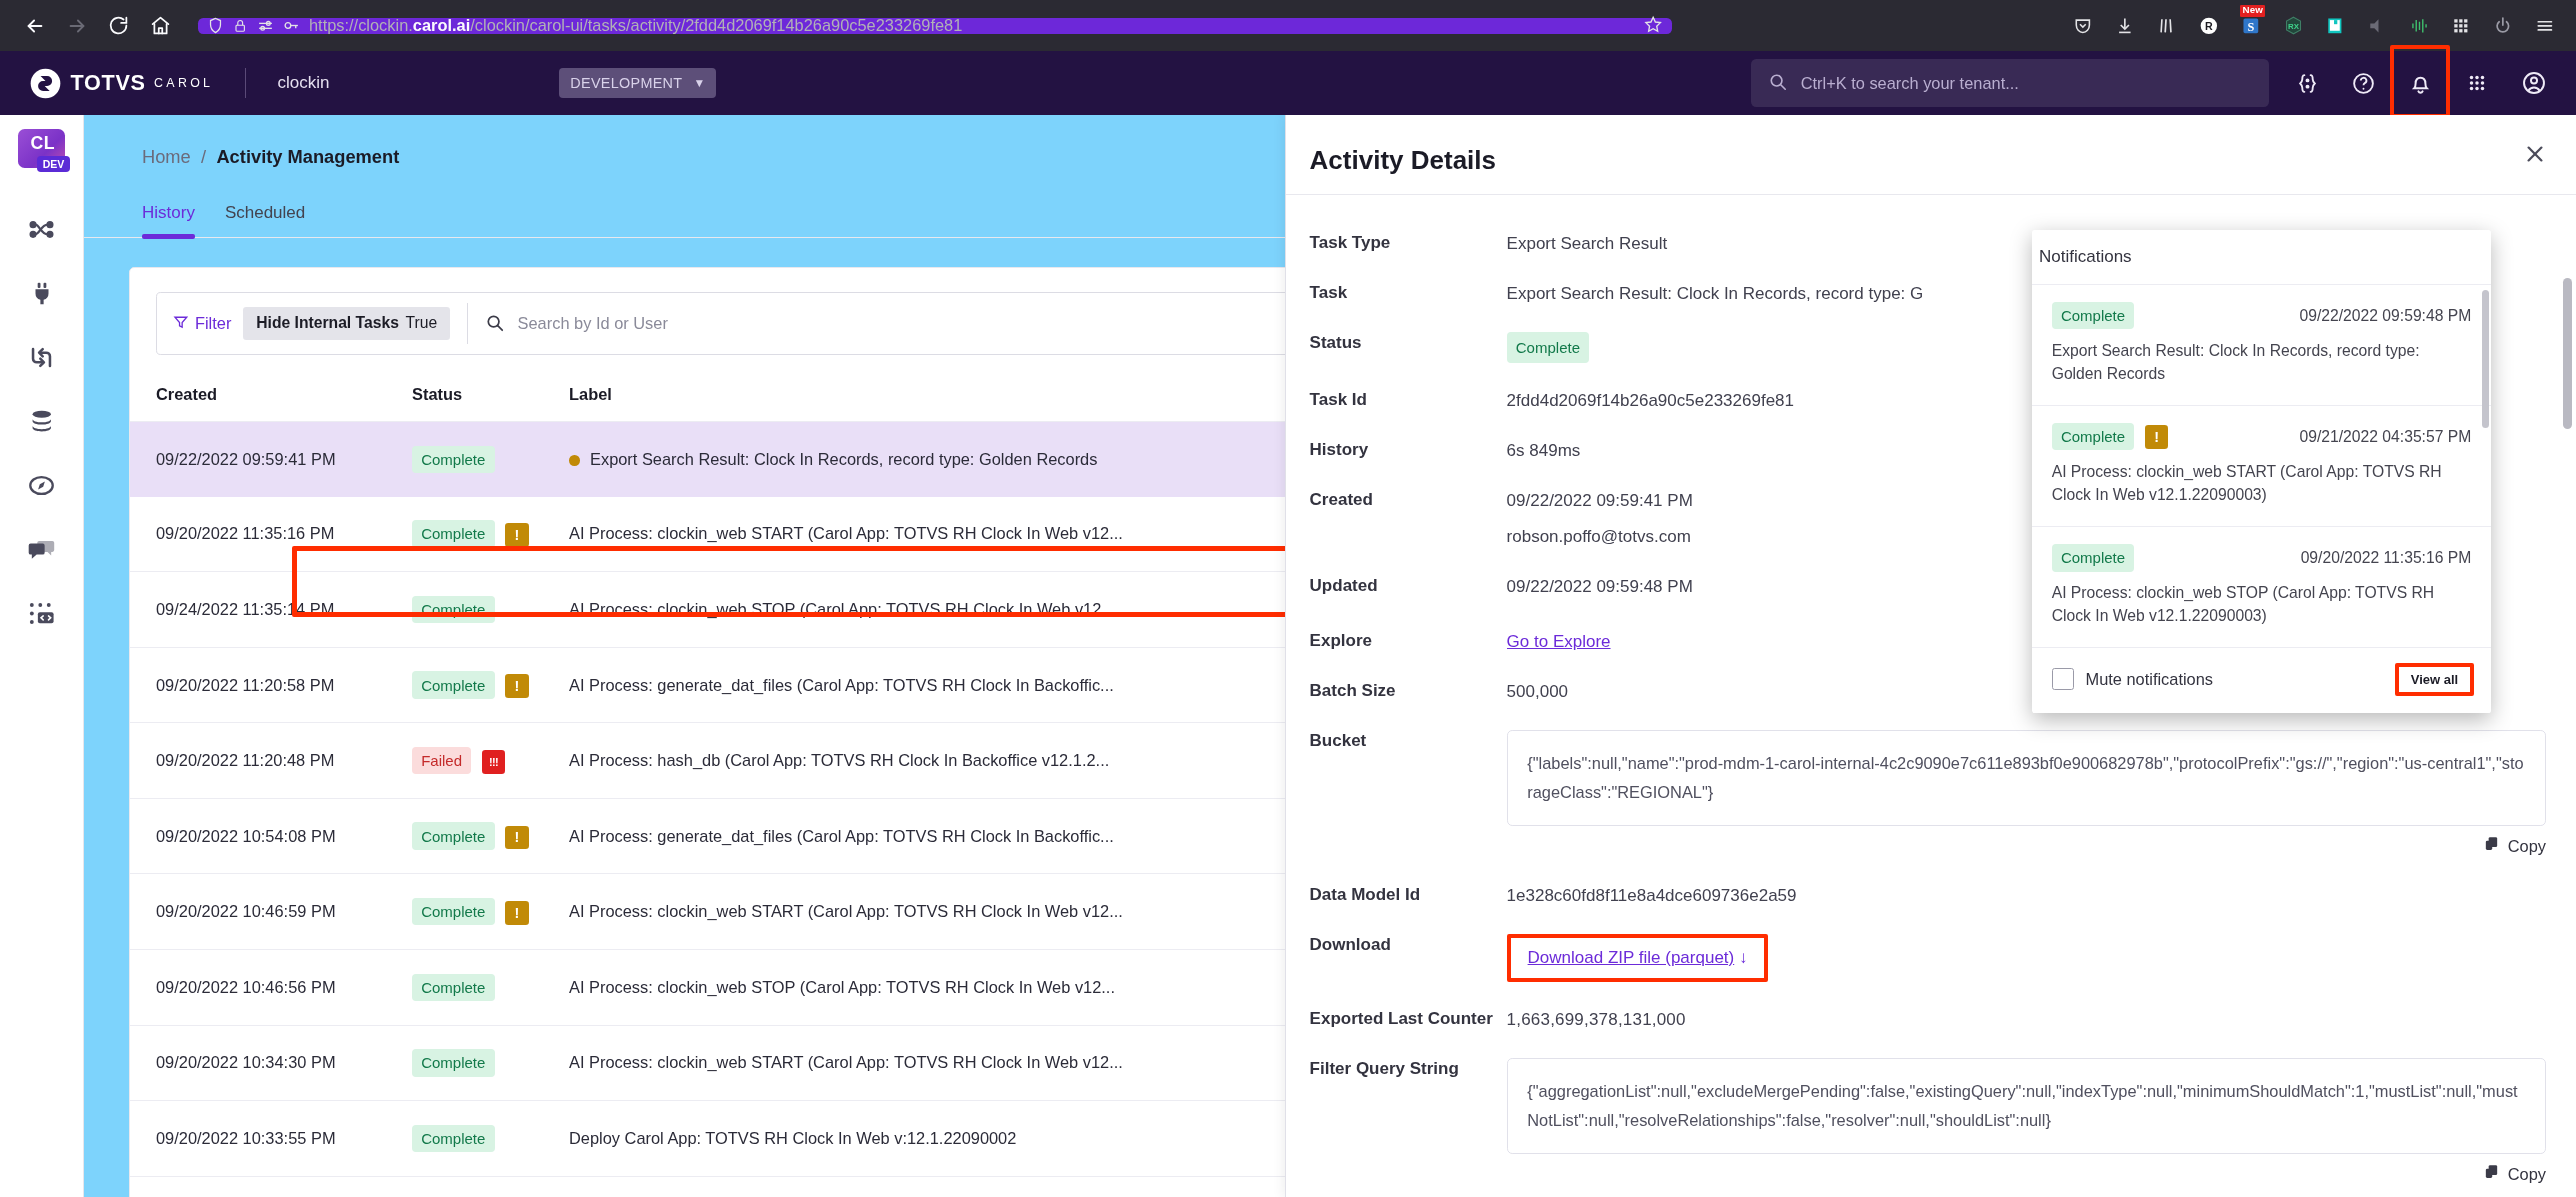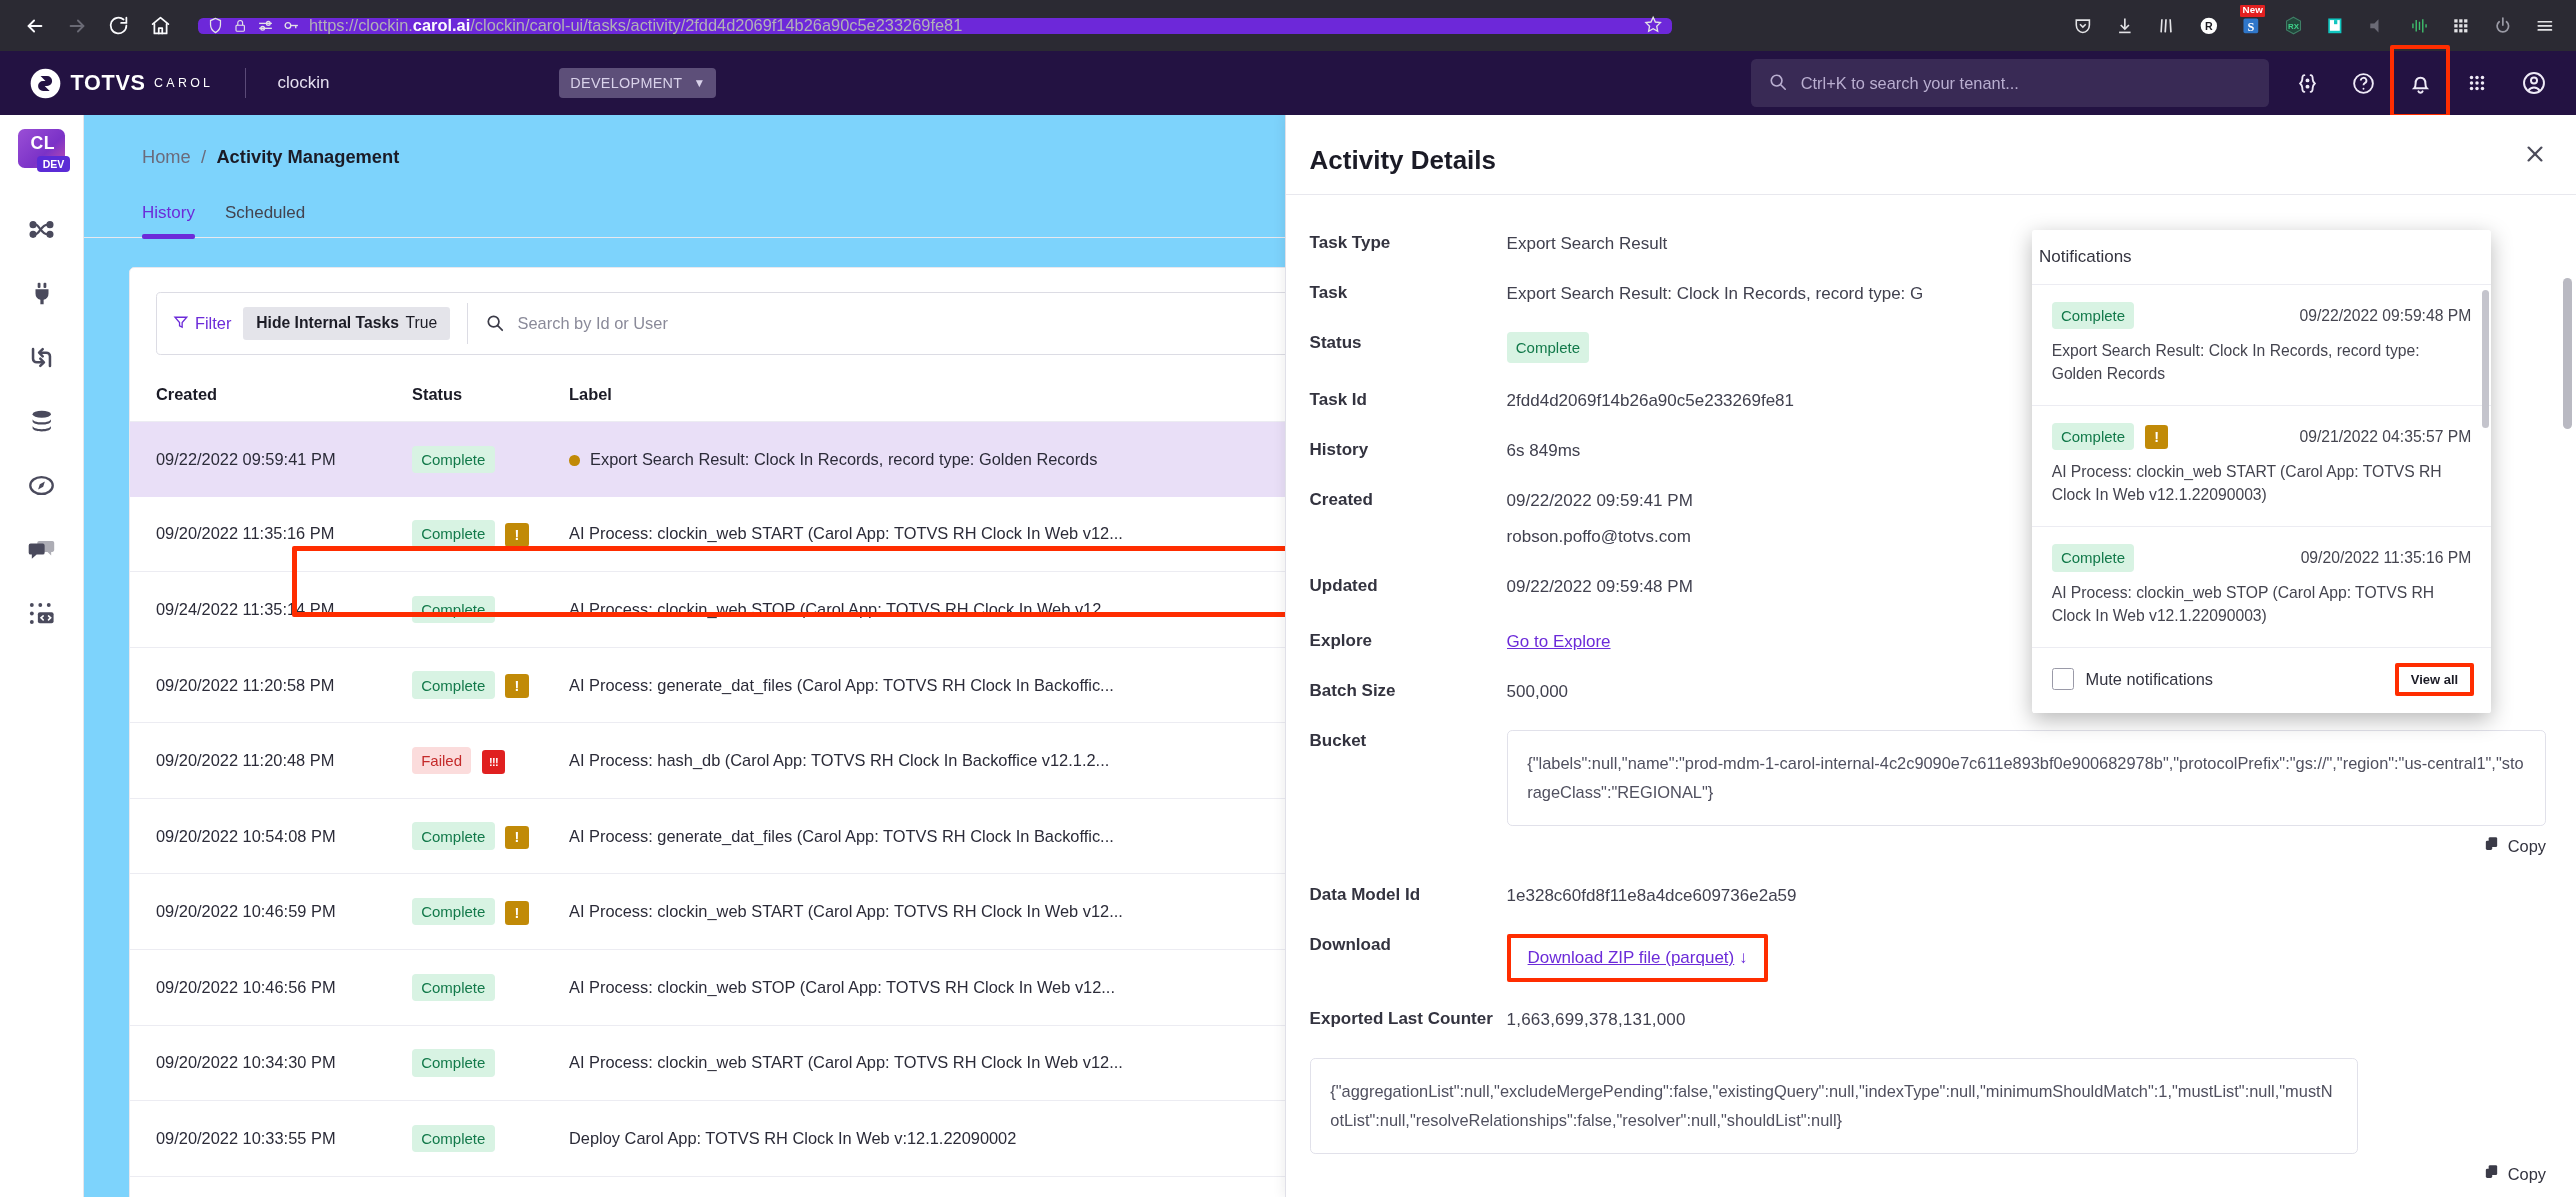--- a/index.html
+++ b/index.html
@@ -892,20 +892,21 @@
               <span class="link">Download ZIP file (parquet)</span>
               <span class="link" style="text-decoration:none">↓</span>
             </span>
           </div>
         </div>
         <div class="det-row">
           <div class="det-label">Exported Last Counter</div>
           <div class="det-val mono-num">1,663,699,378,131,000</div>
         </div>
         <div class="det-row">
+          <div class="det-label">Filter Query String</div>
           <div class="det-val wrap">
             <div class="box">{"aggregationList":null,"excludeMergePending":false,"existingQuery":null,"indexType":null,"minimumShouldMatch":1,"mustList":null,"mustNotList":null,"resolveRelationships":false,"resolver":null,"shouldList":null}</div>
             <div class="copy-row">
               <span>
                 <svg width="17" height="17" viewBox="0 0 24 24" fill="#3b3b48">
                     <rect x="8" y="3" width="12" height="14" rx="2"></rect>
                     <rect x="4" y="8" width="9" height="13" rx="2"></rect>
                   </svg>
               </span>
               <span>Copy</span>

